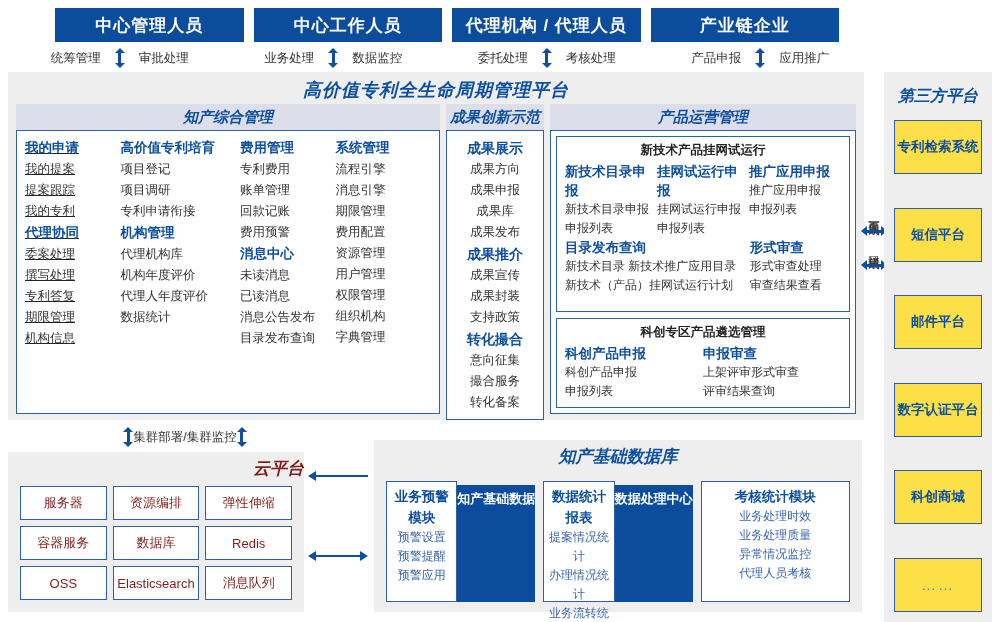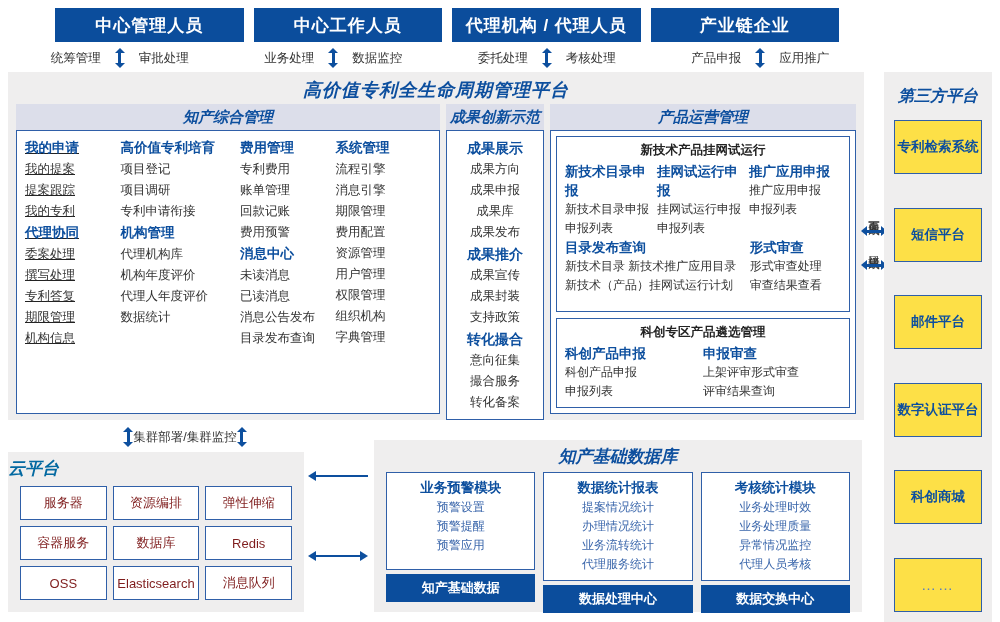--- a/index.html
+++ b/index.html
@@ -91,22 +91,22 @@
          font-weight:bold;}
   .tpbox.dots{font-size:15px;letter-spacing:2px;color:#5a7fc0;font-weight:normal;}
 
   
   .cluster{position:absolute;left:60px;top:424px;width:250px;height:26px;
            display:flex;align-items:center;justify-content:center;}
   .cluster .lbl{font-size:12.5px;color:#333;}
 
   
   .cloud{position:absolute;left:8px;top:452px;width:296px;height:160px;background:#efeeee;}
-  .cloud-hd{text-align:left;font-size:17px;font-weight:bold;font-style:italic;
-            color:#0369a1;padding-top:5px;}
+  .cloud-hd{text-align:right;font-size:17px;font-weight:bold;font-style:italic;
+            color:#7f1d1d;padding-top:5px;}
   .grid3{position:absolute;left:12px;top:34px;right:12px;bottom:12px;
          display:grid;grid-template-columns:repeat(3,1fr);grid-template-rows:repeat(3,1fr);
          gap:6px;}
   .cbox{border:1.5px solid #2f5fa8;background:#fff;display:flex;align-items:center;
         justify-content:center;font-size:13px;color:#7f1d1d;}
 
   
   .midarr{position:absolute;left:308px;top:455px;width:64px;height:130px;}
   .arrL{position:absolute;left:0;top:15px;width:60px;height:12px;}
   .arrL:before{content:"";position:absolute;top:4.5px;left:6px;right:0;height:2.5px;background:#0d4f9e;}
@@ -121,21 +121,21 @@
   .arrB i{position:absolute;right:0;top:1px;width:0;height:0;
           border-top:5px solid transparent;border-bottom:5px solid transparent;
           border-left:8px solid #0d4f9e;}
 
   
   .dbase{position:absolute;left:374px;top:440px;width:488px;height:172px;background:#efeeee;}
   .db-hd{text-align:center;font-size:17px;font-weight:bold;font-style:italic;
          color:#0d4f9e;padding-top:5px;}
   .dbcols{position:absolute;left:12px;top:32px;right:12px;bottom:10px;
           display:flex;gap:8px;}
-  .dbcol{flex:1;display:flex;flex-direction:column;}
+  .dbcol{flex:1;display:flex;flex-direction:row;margin-top:9px;}
   .dbcard{border:1.5px solid #2f5fa8;background:#fff;flex:1;padding:4px 2px 6px;text-align:center;}
   .dbh{font-weight:bold;font-size:13.5px;color:#0d4f9e;line-height:21px;}
   .dbi{font-size:12px;color:#3a66ab;line-height:19px;}
   .dbfoot{margin-top:4px;background:#0b4d9c;color:#fff;text-align:center;
           font-weight:bold;font-size:13px;padding:5px 0;}
 </style>
 </head>
 <body>
 
 <div class="stage">
@@ -393,18 +393,17 @@
           <div class="dbfoot">数据处理中心</div>
         </div>
         <div class="dbcol">
           <div class="dbcard">
             <div class="dbh">考核统计模块</div>
             <div class="dbi">业务处理时效</div>
             <div class="dbi">业务处理质量</div>
             <div class="dbi">异常情况监控</div>
             <div class="dbi">代理人员考核</div>
           </div>
-          <div class="dbfoot">数据交换中心</div>
         </div>
       </div>
   </div>
 
 </div>
 
 </body></html>

